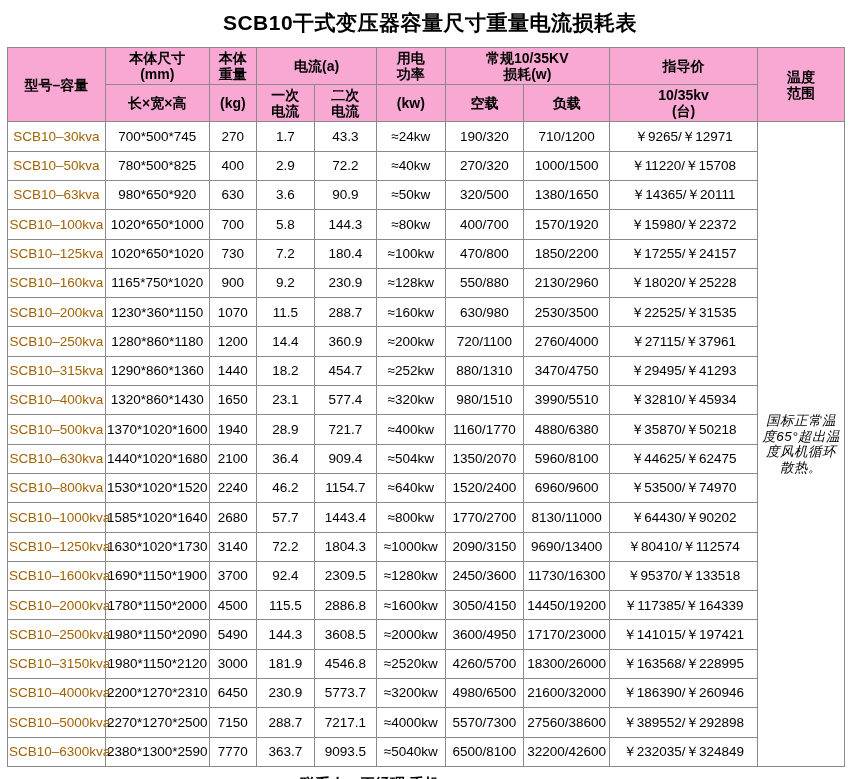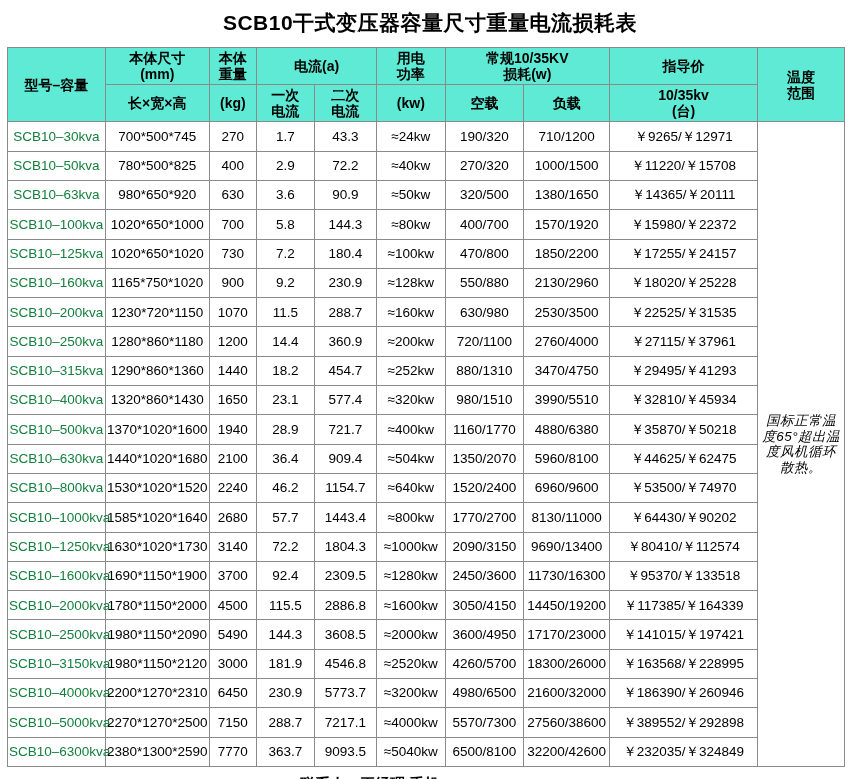--- a/index.html
+++ b/index.html
@@ -38,30 +38,30 @@
     border: 1px solid #8a8a8a;
     text-align: center;
     vertical-align: middle;
     font-size: 13.5px;
     padding: 2px 1px;
     line-height: 1.15;
   }
   table.main thead th {
     font-weight: bold;
     font-size: 14px;
-    background: #5eead4;
+    background: #f9a8d4;
     height: 22px;
   }
   .hdr-sub {
     font-weight: bold;
     font-size: 13.5px;
     margin-left: 6px;
   }
   td.model {
-    color: #15803d;
+    color: #a16207;
     font-size: 13.5px;
     white-space: nowrap;
   }
   tbody tr { height: 24.3px; }
   tbody td { height: 24.3px; }
   .temp-cell {
     font-size: 15px;
     line-height: 1.55;
     text-align: center;
     vertical-align: middle;
@@ -259,21 +259,21 @@
           <td>900</td>
           <td>9.2</td>
           <td>230.9</td>
           <td>≈128kw</td>
           <td>550/880</td>
           <td>2130/2960</td>
           <td>￥18020/￥25228</td>
         </tr>
         <tr>
           <td class="model">SCB10–200kva</td>
-          <td>1230*720*1150</td>
+          <td>1230*360*1150</td>
           <td>1070</td>
           <td>11.5</td>
           <td>288.7</td>
           <td>≈160kw</td>
           <td>630/980</td>
           <td>2530/3500</td>
           <td>￥22525/￥31535</td>
         </tr>
         <tr>
           <td class="model">SCB10–250kva</td>

